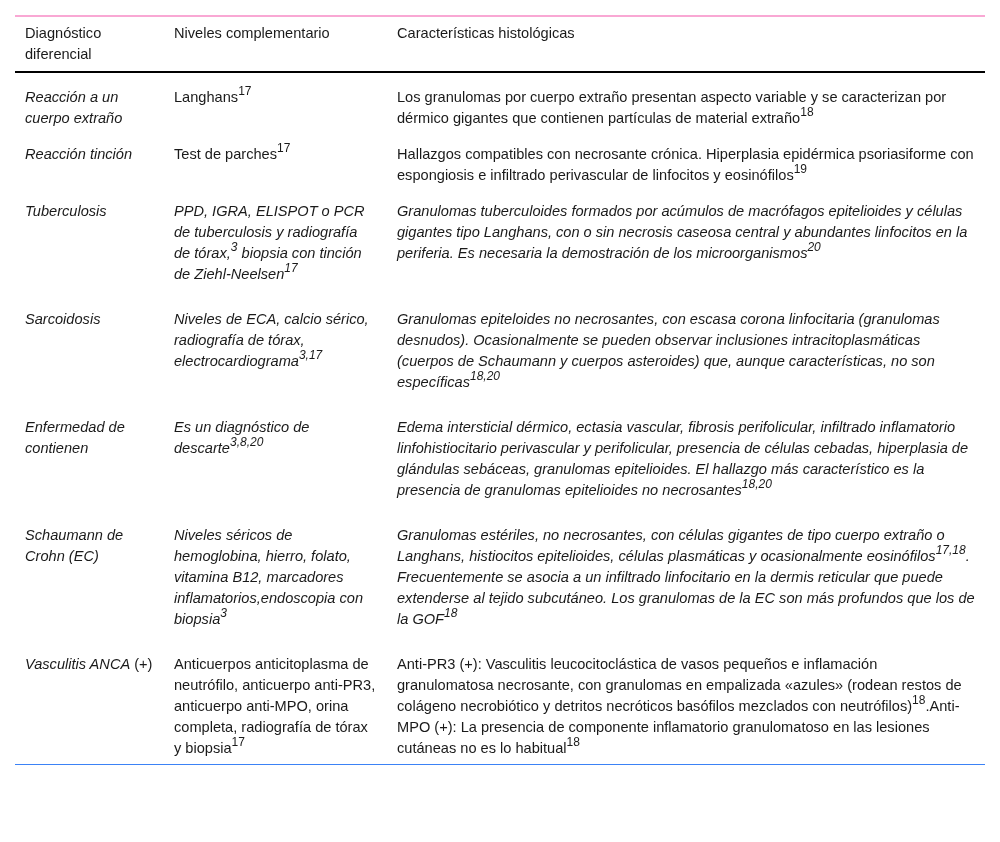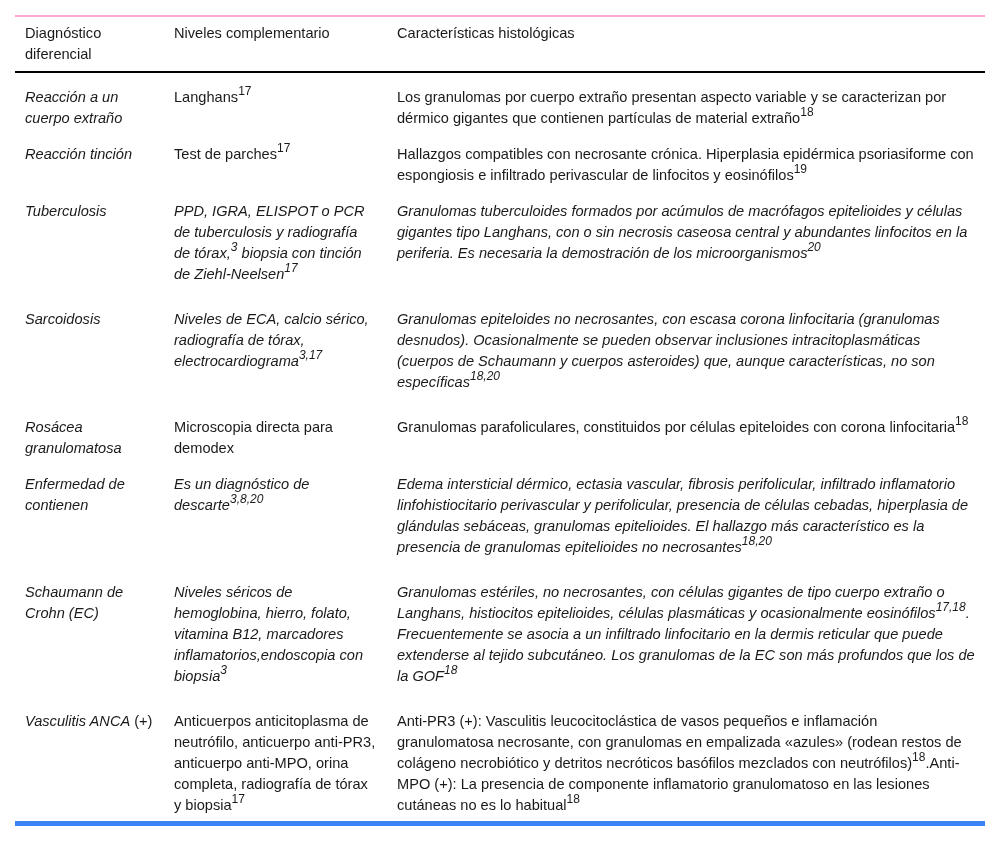--- a/index.html
+++ b/index.html
@@ -7,21 +7,21 @@
   .wrap { position: absolute; left: 15px; top: 15px; width: 970px; }
   table { border-collapse: collapse; width: 970px; table-layout: fixed; font-size: 14.6px; line-height: 21px; }
   col.c1 { width: 149px; }
   col.c2 { width: 223px; }
   col.c3 { width: 598px; }
   thead tr { border-top: 2px solid #f9a8d4; border-bottom: 2px solid #000; }
   th { font-weight: normal; text-align: left; vertical-align: top; padding: 6px 10px 6px 10px; height: 40px; }
   td { vertical-align: top; padding: 0 10px 0 10px; }
   tbody tr td { padding-top: 14px; padding-bottom: 1px; }
   td.diag { font-style: italic; }
-  tbody tr:last-child { border-bottom: 5px solid #3b82f6; margin-top: 24px; }
+  tbody tr:last-child { border-bottom: 1px solid #3b82f6; margin-top: 24px; }
   tbody tr:last-child td { padding-bottom: 5px; }
   tr.gap td { padding-bottom: 10px; font-style: italic; }
   sup { font-size: 12px; line-height: 0; vertical-align: super; position: relative; top: -1px; }
   .np { font-style: normal; }
 </style>
 </head>
 <body>
 
 <div class="wrap">
   <table>
@@ -51,25 +51,20 @@
       <tr class="gap">
         <td class="diag">Tuberculosis</td>
         <td><span>PPD, IGRA, ELISPOT o PCR de tuberculosis y radiografía de tórax,</span><sup>3</sup><span> biopsia con tinción de Ziehl-Neelsen</span><sup>17</sup></td>
         <td><span>Granulomas tuberculoides formados por acúmulos de macrófagos epitelioides y células gigantes tipo Langhans, con o sin necrosis caseosa central y abundantes linfocitos en la periferia. Es necesaria la demostración de los microorganismos</span><sup>20</sup></td>
       </tr>
       <tr class="gap">
         <td class="diag">Sarcoidosis</td>
         <td><span>Niveles de ECA, calcio sérico, radiografía de tórax, electrocardiograma</span><sup>3,17</sup></td>
         <td><span>Granulomas epiteloides no necrosantes, con escasa corona linfocitaria (granulomas desnudos). Ocasionalmente se pueden observar inclusiones intracitoplasmáticas (cuerpos de Schaumann y cuerpos asteroides) que, aunque características, no son específicas</span><sup>18,20</sup></td>
       </tr>
-      <tr>
-        <td class="diag">Rosácea granulomatosa</td>
-        <td><span>Microscopia directa para demodex</span></td>
-        <td><span>Granulomas parafoliculares, constituidos por células epiteloides con corona linfocitaria</span><sup>18</sup></td>
-      </tr>
       <tr class="gap">
         <td class="diag">Enfermedad de contienen</td>
         <td><span>Es un diagnóstico de descarte</span><sup>3,8,20</sup></td>
         <td><span>Edema intersticial dérmico, ectasia vascular, fibrosis perifolicular, infiltrado inflamatorio linfohistiocitario perivascular y perifolicular, presencia de células cebadas, hiperplasia de glándulas sebáceas, granulomas epitelioides. El hallazgo más característico es la presencia de granulomas epitelioides no necrosantes</span><sup>18,20</sup></td>
       </tr>
       <tr class="gap">
         <td class="diag">Schaumann de Crohn (EC)</td>
         <td><span>Niveles séricos de hemoglobina, hierro, folato, vitamina B12, marcadores inflamatorios,endoscopia con biopsia</span><sup>3</sup></td>
         <td><span>Granulomas estériles, no necrosantes, con células gigantes de tipo cuerpo extraño o Langhans, histiocitos epitelioides, células plasmáticas y ocasionalmente eosinófilos</span><sup>17,18</sup><span>. Frecuentemente se asocia a un infiltrado linfocitario en la dermis reticular que puede extenderse al tejido subcutáneo. Los granulomas de la EC son más profundos que los de la GOF</span><sup>18</sup></td>
       </tr>

